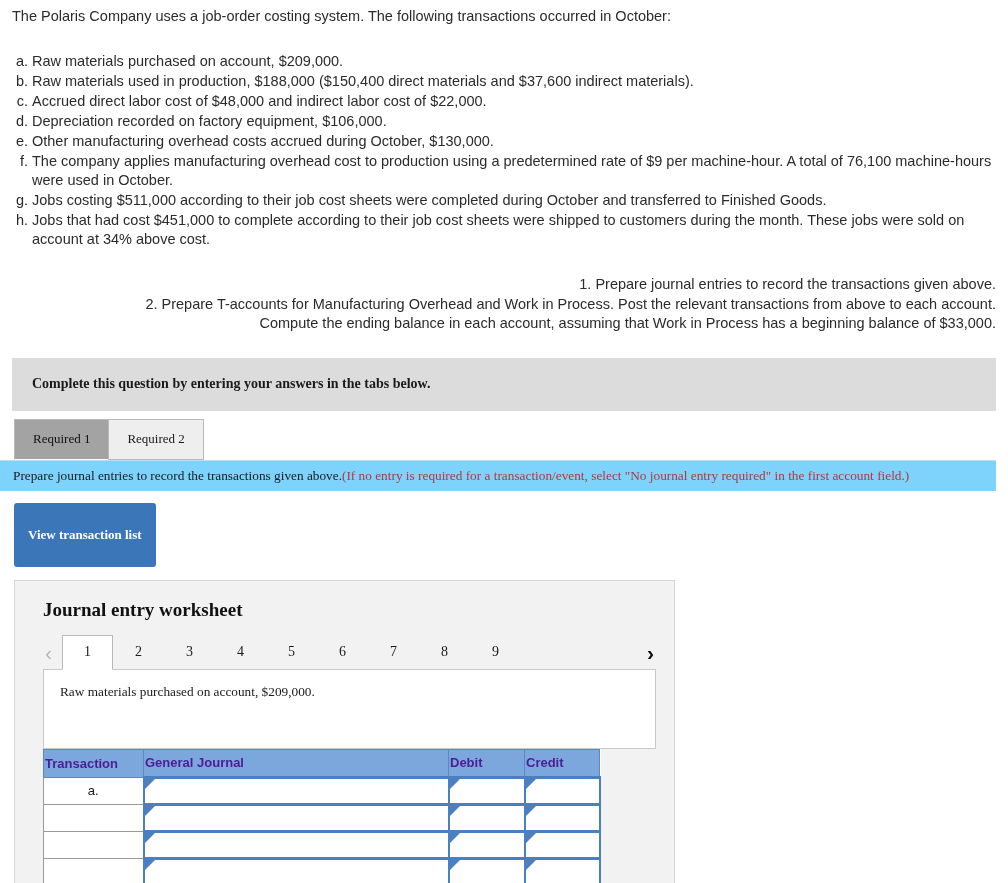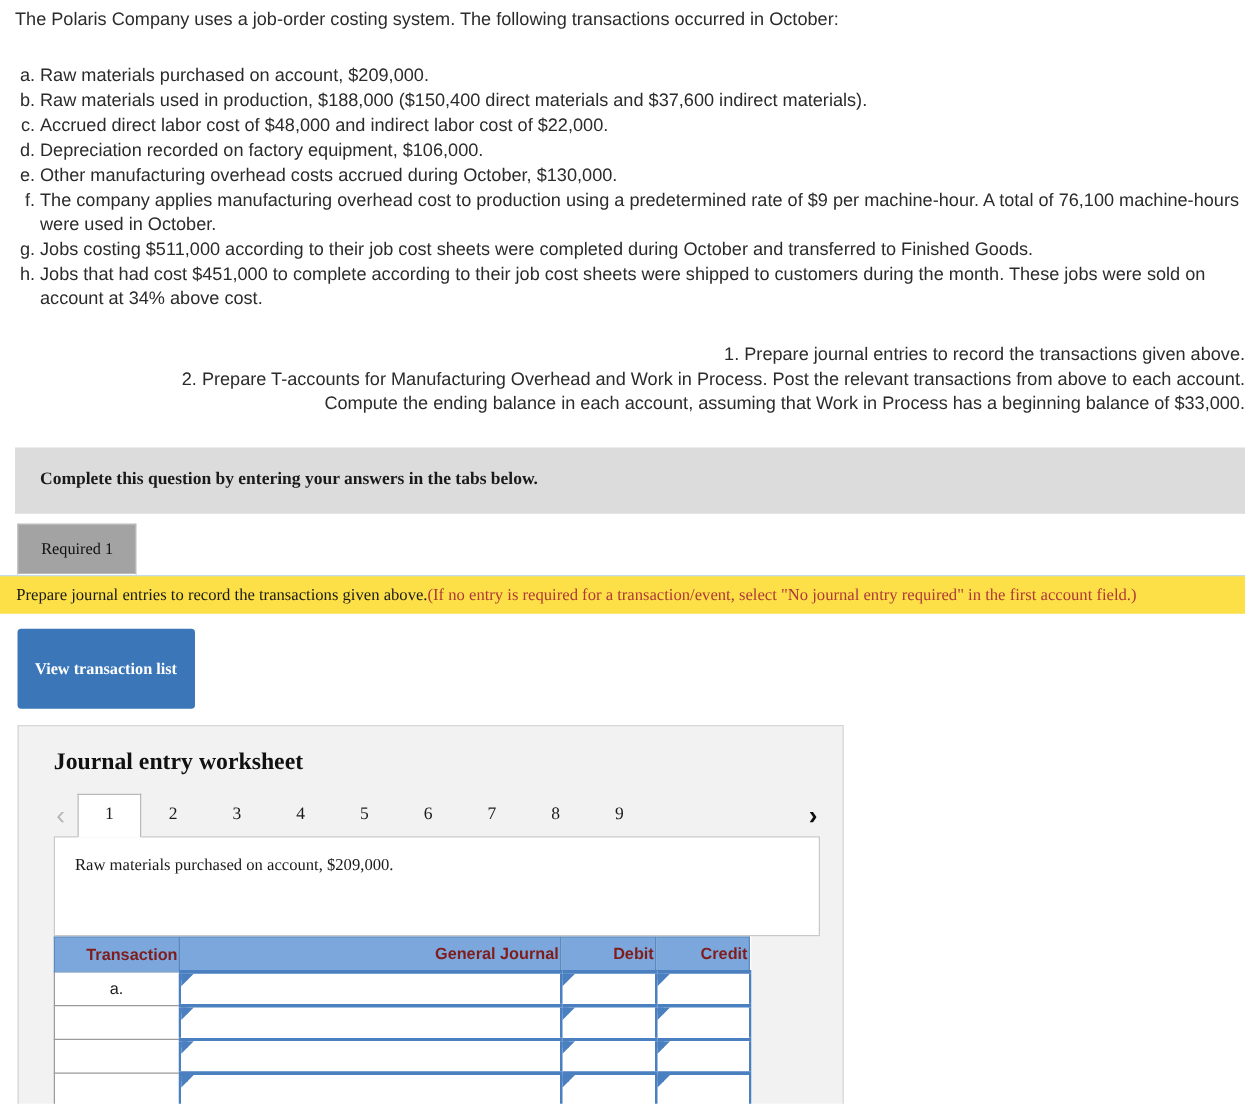--- a/index.html
+++ b/index.html
@@ -89,21 +89,21 @@
   }
   .tab.active {
     background: #a3a3a3;
     border-bottom: 1px solid #ffffff;
     color: #111111;
   }
 
   
   .instruction {
     margin: 0 12px 0 0;
-    background: #fde047;
+    background: #7dd3fc;
     border-top: 1px solid #c2dced;
     height: 31px;
     display: flex;
     align-items: center;
     padding-left: 13px;
     box-sizing: border-box;
     font-family: "Liberation Serif", serif;
     font-size: 13.3px;
     color: #1a1a1a;
     white-space: nowrap;
@@ -212,23 +212,23 @@
     table-layout: fixed;
     width: 556px;
     background: #ffffff;
   }
   .jtable th {
     background: #7ba7dc;
     border: 1px solid #5b89bd;
     font-family: "Liberation Sans", sans-serif;
     font-weight: bold;
     font-size: 13px;
-    color: #7f1d1d;
+    color: #4c1d95;
     height: 24px;
-    text-align: right;
+    text-align: left;
   }
   .col-txn   { width: 100px; }
   .col-gj    { width: 305px; }
   .col-debit { width: 76px; }
   .col-credit{ width: 75px; }
 
   .jtable td {
     border: 1px solid #9a9a9a;
     height: 24px;
     padding: 0;
@@ -307,20 +307,23 @@
   </div>
 </div>
 
 <div class="callout">
   <span class="callout-text">Complete this question by entering your answers in the tabs below.</span>
 </div>
 
 <div class="tabbar">
   <div class="tab active">
     <span>Required 1</span>
+  </div>
+  <div class="tab">
+    <span>Required 2</span>
   </div>
 </div>
 
 <div class="instruction">
   <span>Prepare journal entries to record the transactions given above.</span>
   <span class="red">(If no entry is required for a transaction/event, select "No journal entry required" in the first account field.)</span>
 </div>
 
 <div class="btn-wrap">
   <button class="btn-view">View transaction list</button>

